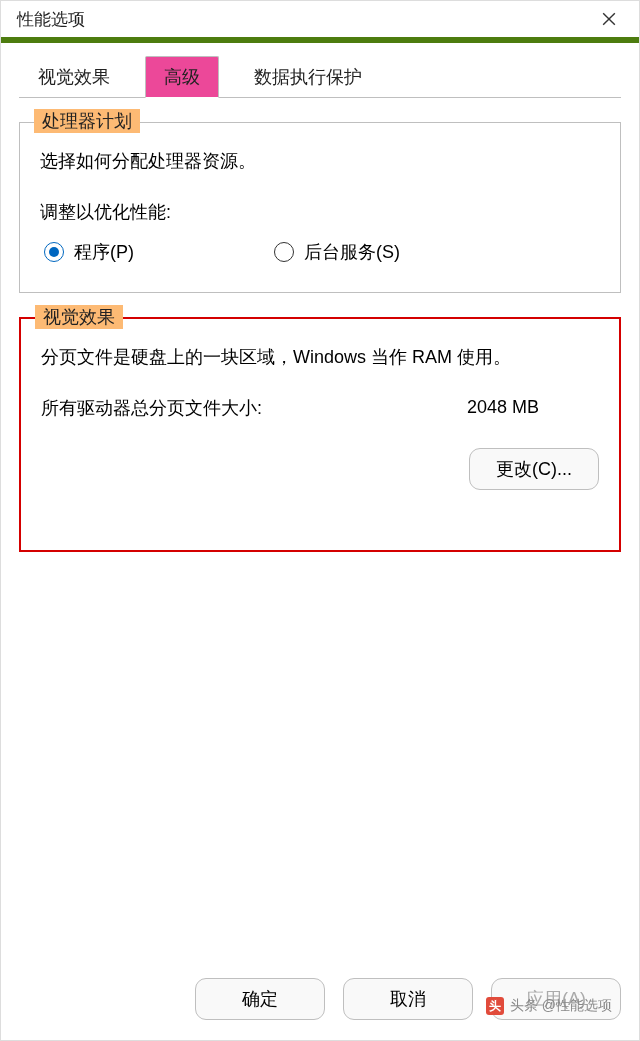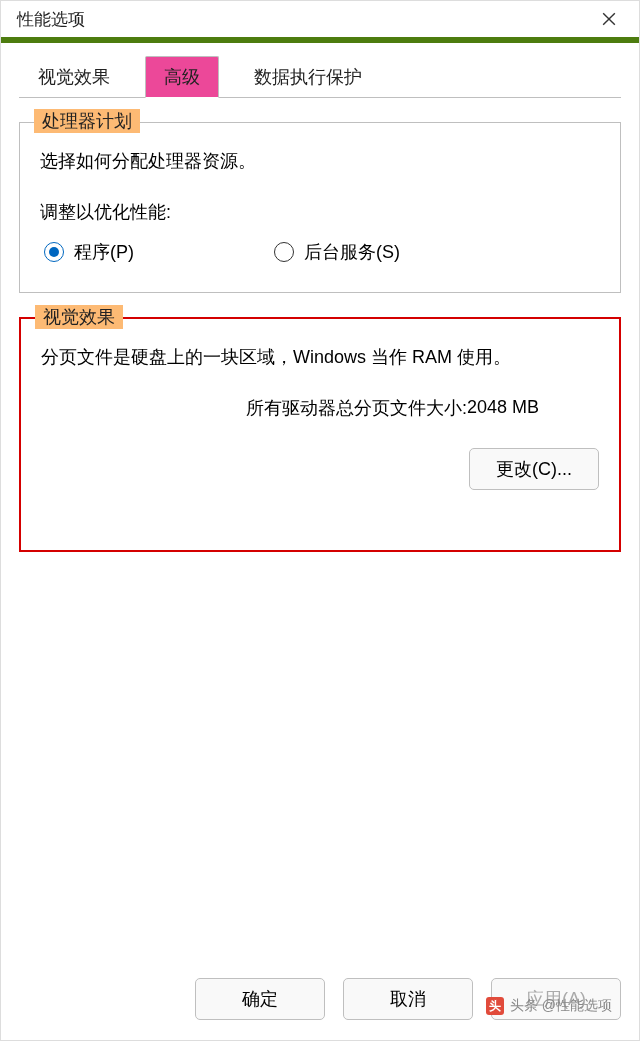--- a/index.html
+++ b/index.html
@@ -114,34 +114,34 @@
       border-radius: 50%;
       display: none;
     }
     .radio.selected .dot { display: block; }
     .group.highlight {
       border: 2px solid #d40000;
       padding-bottom: 60px;
     }
     .kv-row {
       display: flex;
-      justify-content: flex-end;
+      justify-content: space-between;
       align-items: center;
       font-size: 18px;
       margin-bottom: 28px;
     }
     .kv-value { margin-right: 60px; }
     .btn {
       border: 1px solid #bfbfbf;
       background: #f9f9f9;
       padding: 8px 26px;
       font-size: 18px;
       font-family: inherit;
       cursor: pointer;
-      border-radius: 5px;
+      border-radius: 11px;
     }
     .btn-row-right {
       display: flex;
       justify-content: flex-end;
     }
     .footer {
       display: flex;
       justify-content: flex-end;
       gap: 18px;
       padding: 14px 18px 20px 18px;

